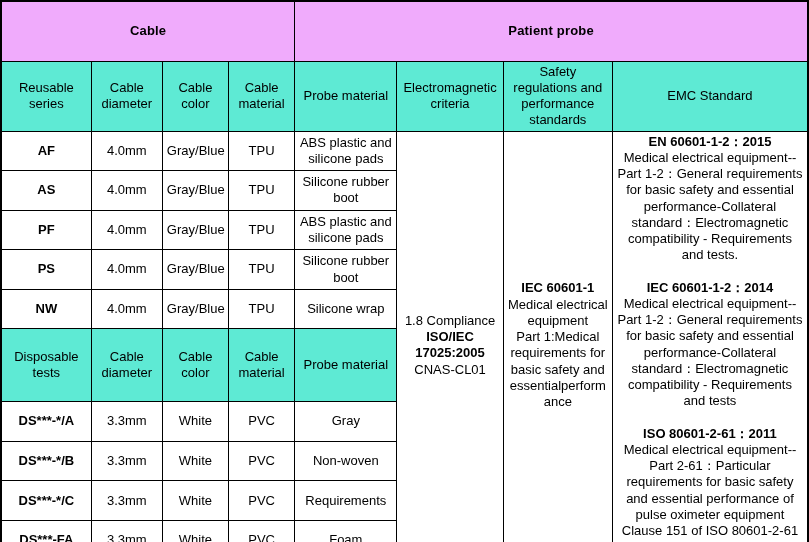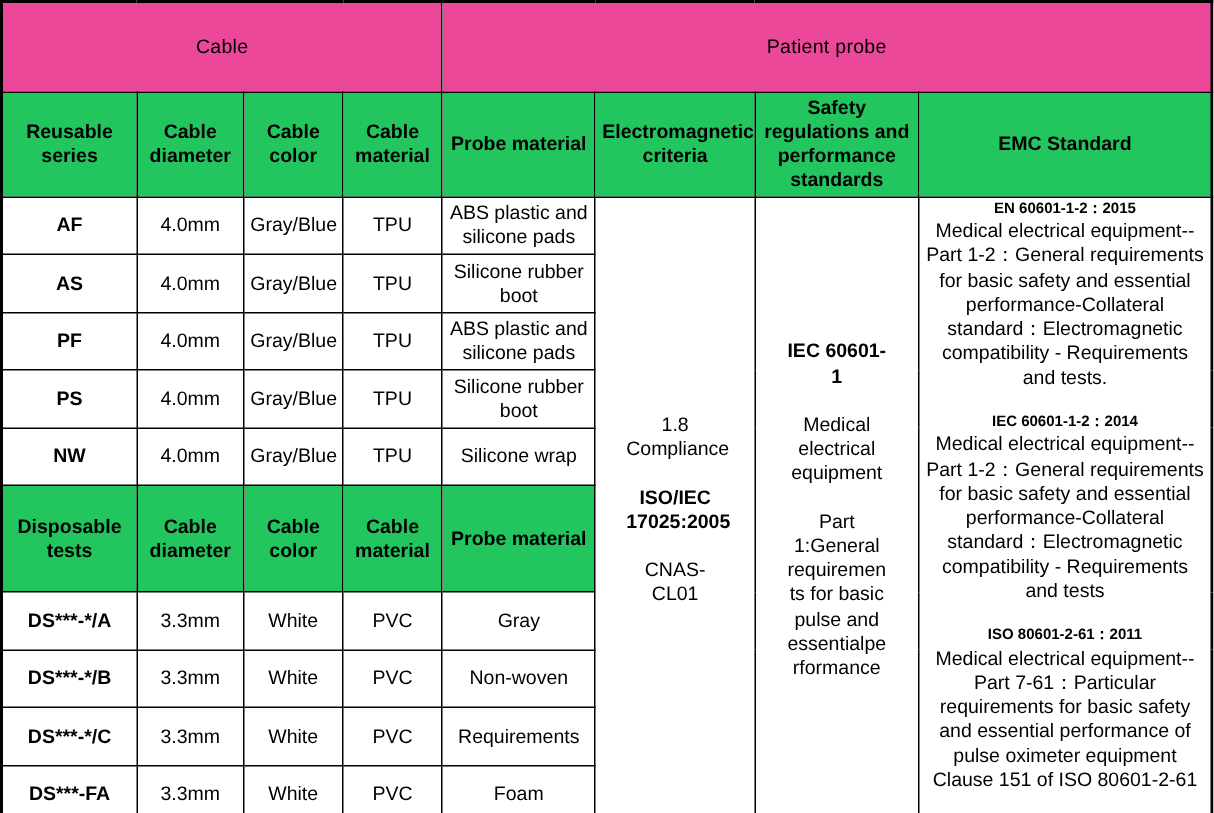--- a/index.html
+++ b/index.html
@@ -28,57 +28,57 @@
     color: #000000;
     font-size: 13px;
     line-height: 1.25;
     overflow: hidden;
     box-sizing: border-box;
   }
   table.spec {
     border: 2px solid #000000;
   }
   .section-head {
-    background: #ec4899;
+    background: #f0abfc;
     font-size: 21px;
+    font-weight: bold;
+    letter-spacing: 0.2px;
+  }
+  .col-head {
+    background: #5eead4;
     font-weight: normal;
-    letter-spacing: 0.2px;
-  }
-  .col-head {
-    background: #22c55e;
-    font-weight: bold;
     font-size: 13.5px;
   }
   .red-text {
     color: #FF0000;
   }
   .series-cell {
     font-weight: bold;
     font-size: 13.5px;
   }
   tr.row-top    { height: 60px; }
   tr.row-cols   { height: 65px; }
   tr.row-data   { height: 38px; }
   tr.row-disp   { height: 70px; }
-  td.bio-cell div, td.safety-cell div { margin: 16px; }
+  td.bio-cell div, td.safety-cell div { margin: 0; }
   .bold-line { font-weight: bold; }
   td.safety-cell {
     overflow-wrap: break-word;
     word-wrap: break-word;
   }
   td.emc-cell {
     text-align: left;
     vertical-align: top;
     padding: 3px 5px;
     font-size: 12.5px;
     line-height: 1.28;
   }
   .emc-block { margin-bottom: 16px; }
   .emc-block:last-child { margin-bottom: 18px; }
-  .emc-title { font-weight: bold; font-size: 10px; }
+  .emc-title { font-weight: bold; font-size: 13px; }
 </style>
 </head>
 <body>
 
 <div class="sheet">
   <table class="spec">
     <colgroup>
       <col style="width:90px">
       <col style="width:71px">
       <col style="width:66px">
@@ -113,34 +113,34 @@
       <td>TPU</td>
       <td>ABS plastic and silicone pads</td>
       <td class="bio-cell" rowspan="10">
         <div>1.8 Compliance</div>
         <div class="bold-line">ISO/IEC 17025:2005</div>
         <div>CNAS-CL01</div>
       </td>
       <td class="safety-cell" rowspan="10">
         <div class="bold-line">IEC 60601-1</div>
         <div>Medical electrical equipment</div>
-        <div>Part 1:General requirements for basic pulse and essentialperformance</div>
+        <div>Part 1:Medical requirements for basic safety and essentialperformance</div>
       </td>
       <td class="emc-cell" rowspan="10">
         <div class="emc-block">
           <div class="emc-title">EN 60601-1-2：2015</div>
           <div>Medical electrical equipment--Part 1-2：General requirements for basic safety and essential performance-Collateral standard：Electromagnetic compatibility - Requirements and tests.</div>
         </div>
         <div class="emc-block">
           <div class="emc-title">IEC 60601-1-2：2014</div>
           <div>Medical electrical equipment--Part 1-2：General requirements for basic safety and essential performance-Collateral standard：Electromagnetic compatibility - Requirements and tests</div>
         </div>
         <div class="emc-block">
           <div class="emc-title">ISO 80601-2-61：2011</div>
-          <div>Medical electrical equipment--Part 7-61：Particular requirements for basic safety and essential performance of pulse oximeter equipment</div>
+          <div>Medical electrical equipment--Part 2-61：Particular requirements for basic safety and essential performance of pulse oximeter equipment</div>
           <div>Clause 151 of ISO 80601-2-61</div>
         </div>
       </td>
     </tr>
 
     <tr class="row-data">
       <td class="series-cell">AS</td>
       <td>4.0mm</td>
       <td>Gray/Blue</td>
       <td>TPU</td>

